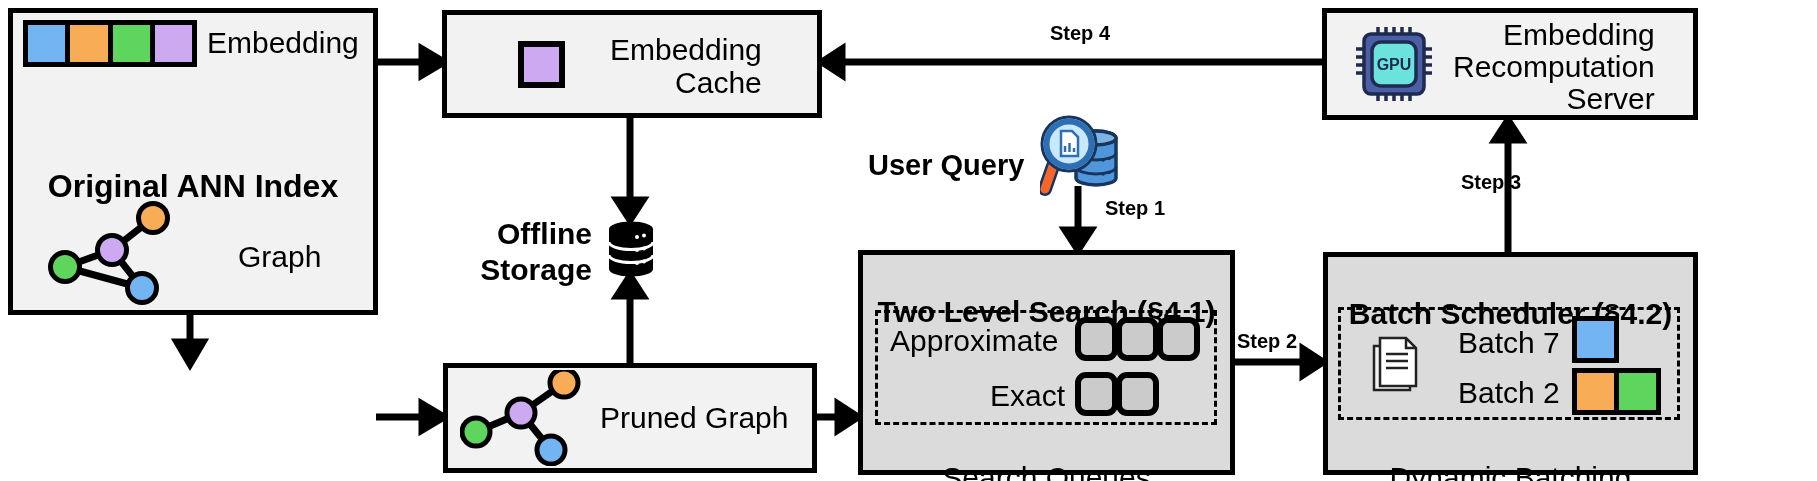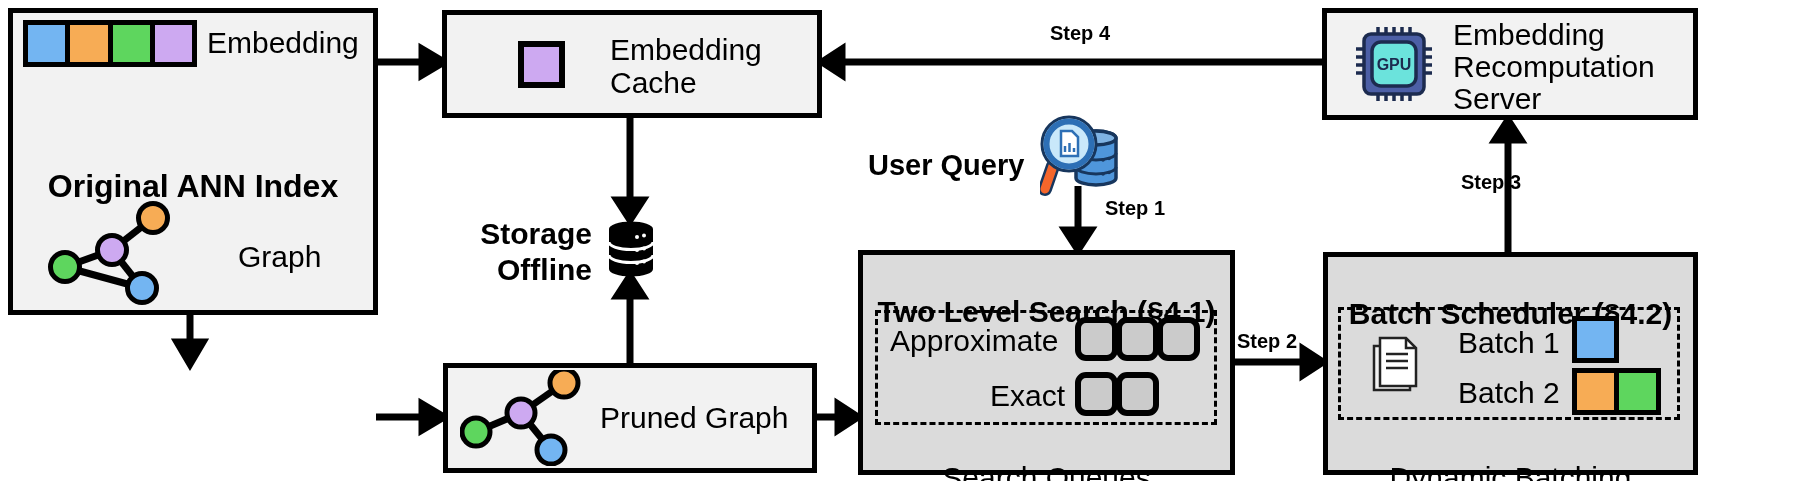--- a/index.html
+++ b/index.html
@@ -2,21 +2,21 @@
 <html><head>
 <meta charset="utf-8">
 <style>
   html,body{margin:0;padding:0;background:#fff;}
   .canvas{position:relative;width:1817px;height:481px;background:#ffffff;overflow:hidden;
           font-family:"Liberation Sans",sans-serif;color:#000;}
   .box{position:absolute;border:5px solid #000;box-sizing:border-box;}
   .light{background:#F2F2F2;}
   .gray{background:#DBDBDB;}
   .dashed{position:absolute;border:3px dashed #000;box-sizing:border-box;}
-  .t{position:absolute;white-space:nowrap;line-height:1.1;}
+  .t{position:absolute;white-space:nowrap;line-height:1.1;text-align:right;}
   .r30{font-size:30px;}
   .b25{font-size:20px;font-weight:bold;}
   .b29{font-size:29px;font-weight:bold;}
   .b30{font-size:30px;font-weight:bold;}
   .b32{font-size:32px;font-weight:bold;}
   .center{left:0;width:100%;text-align:center;white-space:nowrap;margin-top:26px;}
   .icon{position:absolute;}
   .strip{position:absolute;display:flex;gap:5px;padding:5px;background:#000;box-sizing:border-box;}
   .csq{flex:1;}
   .qrow{position:absolute;display:flex;}
@@ -95,22 +95,22 @@
 
   <div class="box light" style="left:442px;top:10px;width:380px;height:108px">
     <div class="cache-sq" style="left: 71px; top: 26px; background: rgb(205, 169, 241);"></div>
     <div class="t r30 two-lines" style="left:163px;top:18px">
       <div>Embedding</div>
       <div>Cache</div>
     </div>
   </div>
 
   <div class="t b30" style="left:440px;top:216px;width:152px;text-align:right;line-height:36px">
+    <div>Offline</div>
     <div>Storage</div>
-    <div>Offline</div>
   </div>
   <svg class="icon" style="left:606px;top:221px" width="50" height="56" viewBox="0 0 50 56">
     <path fill="#000" d="M3,8 a22,7.5 0 0 1 44,0 v40 a22,7.5 0 0 1 -44,0 z"></path>
     <g stroke="#fff" stroke-width="3" fill="none">
       <path d="M3,21 a22,7.5 0 0 0 44,0"></path>
       <path d="M3,34 a22,7.5 0 0 0 44,0"></path>
     </g>
     <g fill="#fff">
       <circle cx="31" cy="16" r="2"></circle>
         <circle cx="38" cy="14.5" r="2"></circle>
@@ -194,21 +194,21 @@
       <svg class="icon" style="left:27px;top:20px" width="54" height="66" viewBox="0 0 54 66">
         <path d="M6,16 h27 l9,9 v35 h-36 z" fill="#F2F2F2" stroke="#222" stroke-width="2.5"></path>
         <path d="M12,8 h26 l10,10 v38 h-36 z" fill="#fff" stroke="#222" stroke-width="2.5"></path>
         <path d="M38,8 v10 h10" fill="none" stroke="#222" stroke-width="2.5"></path>
         <g stroke="#222" stroke-width="2.5">
           <line x1="18" y1="24" x2="40" y2="24"></line>
           <line x1="18" y1="31" x2="40" y2="31"></line>
           <line x1="18" y1="38" x2="40" y2="38"></line>
         </g>
       </svg>
-      <div class="t r30" style="left:117px;top:16px">Batch 1</div>
+      <div class="t r30" style="left:117px;top:16px">Batch 7</div>
       <div class="strip" style="left:231px;top:6px;width:47px;height:47px">
           <div class="csq" style="background: rgb(115, 181, 242);"></div>
         </div>
       <div class="t r30" style="left:117px;top:66px">Batch 2</div>
       <div class="strip" style="left:231px;top:58px;width:89px;height:47px">
           <div class="csq" style="background: rgb(247, 172, 85);"></div>
           <div class="csq" style="background: rgb(94, 214, 94);"></div>
         </div>
     </div>
     <div class="t r30 center" style="top:178px">Dynamic Batching</div>

